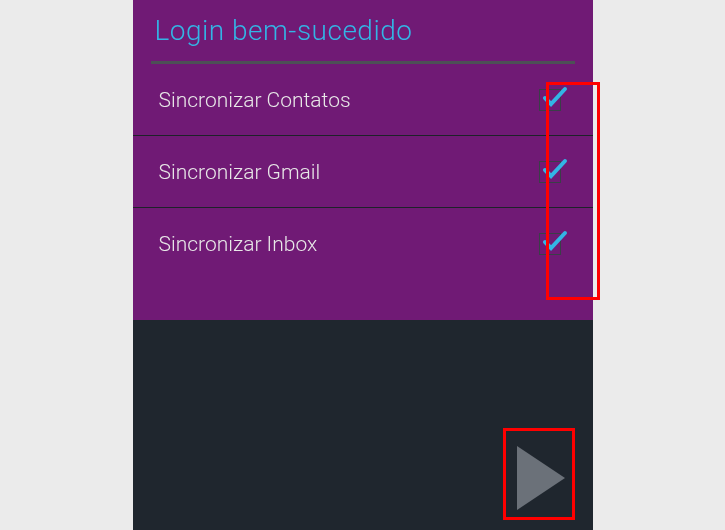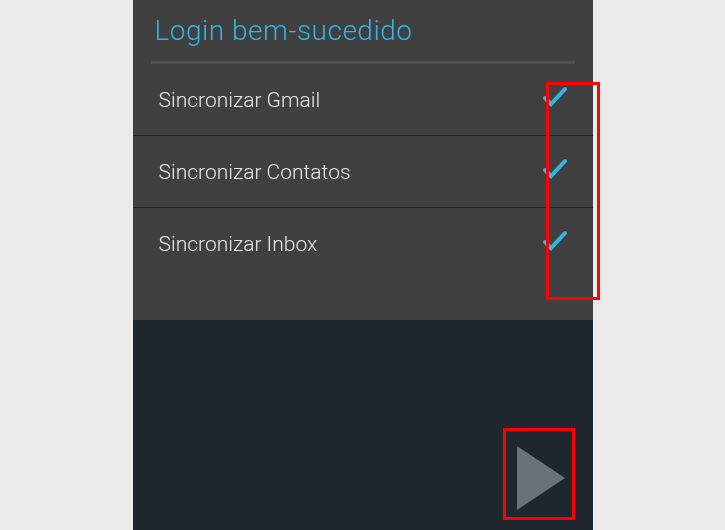--- a/index.html
+++ b/index.html
@@ -12,21 +12,21 @@
       width: 725px;
       height: 530px;
       display: flex;
       justify-content: center;
       align-items: flex-start;
       font-family: Roboto, Arial, sans-serif;
     }
     .phone-screen {
       width: 460px;
       height: 530px;
-      background: #404040;
+      background: #701a75;
       position: relative;
     }
     .header {
       padding: 14px 22px 10px 22px;
     }
     .header-title {
       color: #33b5e5;
       font-size: 28px;
       font-weight: 300;
       letter-spacing: 0.5px;
@@ -116,30 +116,30 @@
 <div class="phone-screen">
 
   <div class="header">
     <div class="header-title">Login bem-sucedido</div>
   </div>
   <div class="header-divider"></div>
 
   <div class="list">
 
     <div class="list-item">
-      <span class="item-label">Sincronizar Gmail</span>
+      <span class="item-label">Sincronizar Contatos</span>
       <span class="checkbox-box">
         <svg class="checkmark" width="26" height="26" viewBox="0 0 26 26">
           <path d="M3 14 L9 20 L23 5" stroke="#33b5e5" stroke-width="4" fill="none" stroke-linecap="round"></path>
         </svg>
       </span>
     </div>
 
     <div class="list-item">
-      <span class="item-label">Sincronizar Contatos</span>
+      <span class="item-label">Sincronizar Gmail</span>
       <span class="checkbox-box">
         <svg class="checkmark" width="26" height="26" viewBox="0 0 26 26">
           <path d="M3 14 L9 20 L23 5" stroke="#33b5e5" stroke-width="4" fill="none" stroke-linecap="round"></path>
         </svg>
       </span>
     </div>
 
     <div class="list-item">
       <span class="item-label">Sincronizar Inbox</span>
       <span class="checkbox-box">

